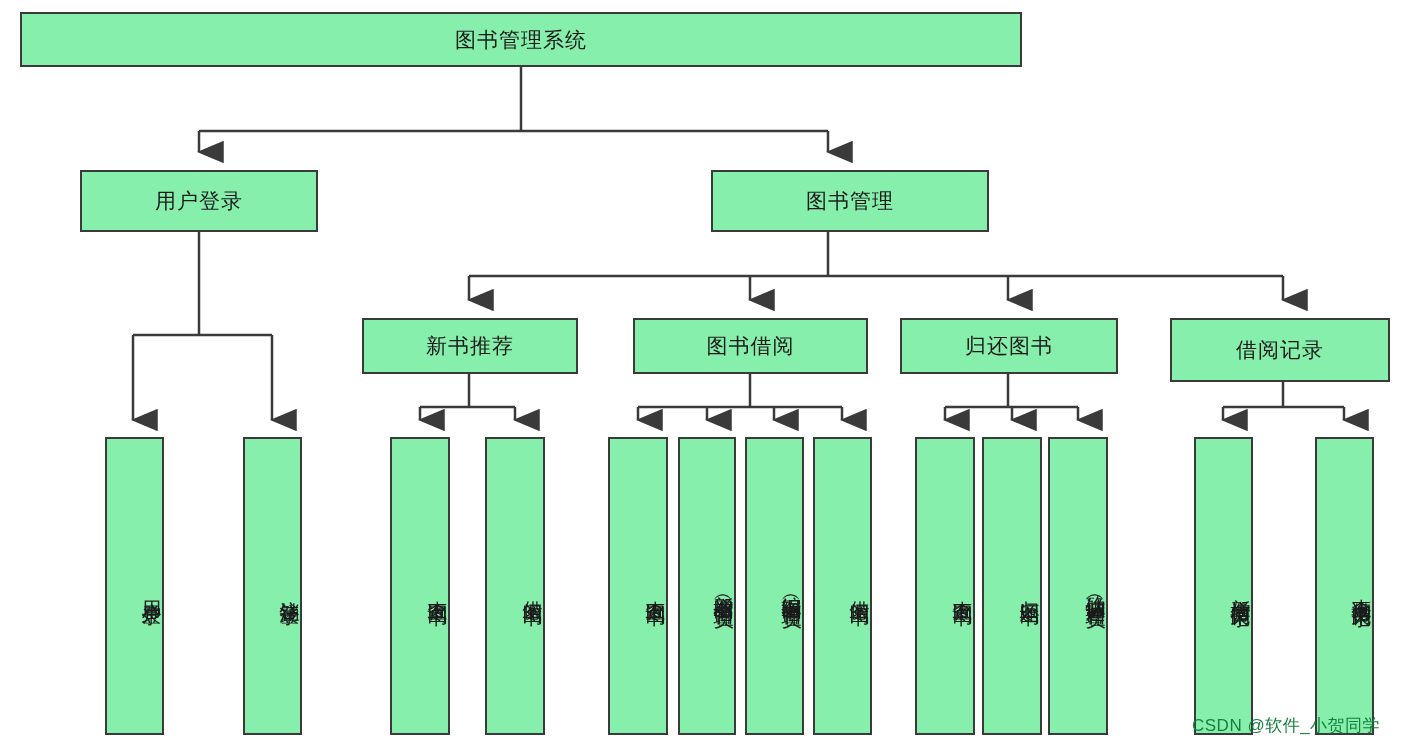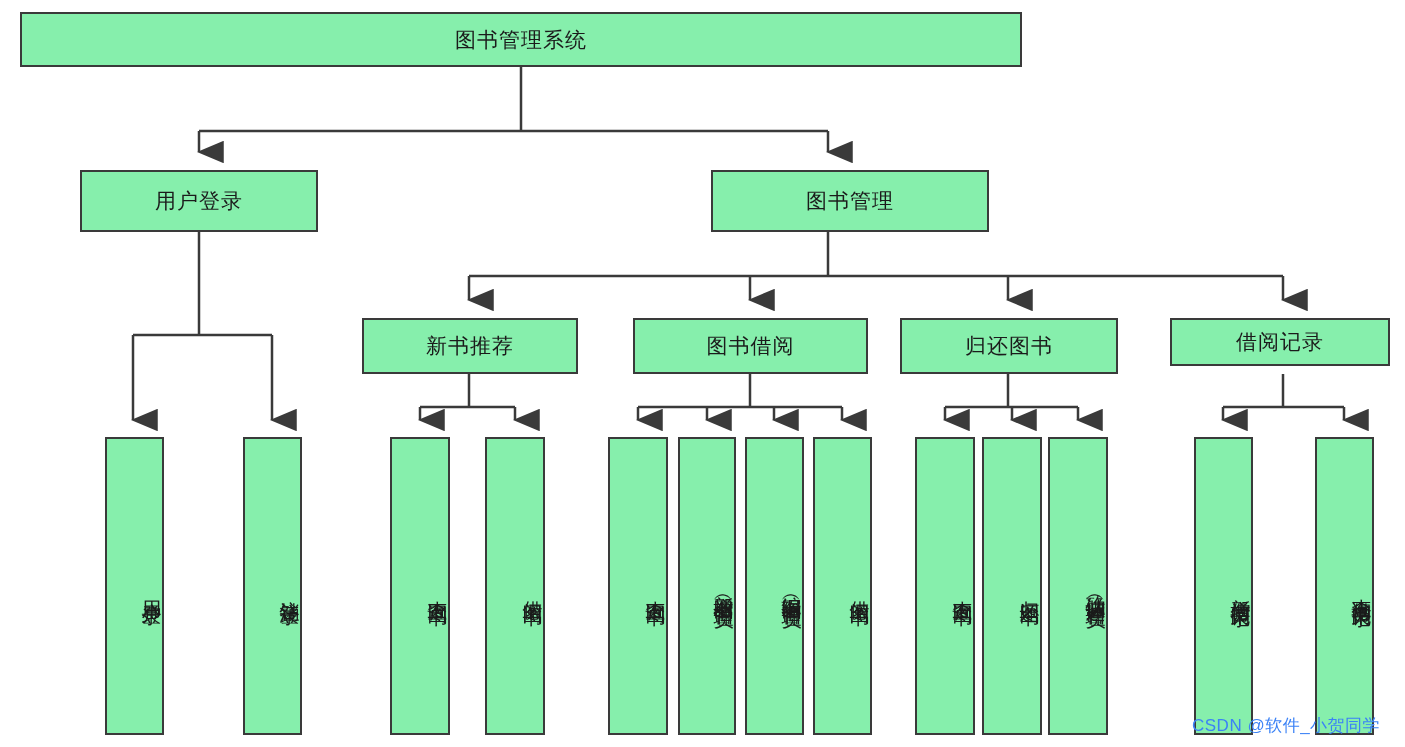--- a/index.html
+++ b/index.html
@@ -55,21 +55,21 @@
   }
   .node.vert .lbl {
     writing-mode: vertical-rl;
     text-orientation: upright;
   }
   #watermark {
     position: absolute;
     left: 1192px;
     top: 714px;
     font-size: 17px;
-    color: #3b82f6;
+    color: #15803d;
     white-space: nowrap;
     letter-spacing: 0.5px;
     font-family: "Liberation Sans", "DejaVu Sans", sans-serif;
   }
 </style>
 </head>
 <body>
 
 <div id="canvas">
 
@@ -136,21 +136,21 @@
 
   <div class="node horiz" style="left:362px; top:318px; width:216px; height:56px;">
     <span class="lbl">新书推荐</span>
   </div>
   <div class="node horiz" style="left:633px; top:318px; width:235px; height:56px;">
     <span class="lbl">图书借阅</span>
   </div>
   <div class="node horiz" style="left:900px; top:318px; width:218px; height:56px;">
     <span class="lbl">归还图书</span>
   </div>
-  <div class="node horiz" style="left:1170px; top:318px; width:220px; height:48px;">
+  <div class="node horiz" style="left:1170px; top:318px; width:220px; height:64px;">
     <span class="lbl">借阅记录</span>
   </div>
 
   <div class="node vert" style="left:105px; top:437px; width:59px; height:298px;">
     <span class="lbl">用户登录</span>
   </div>
   <div class="node vert" style="left:243px; top:437px; width:59px; height:298px;">
     <span class="lbl">注销登录</span>
   </div>
 

